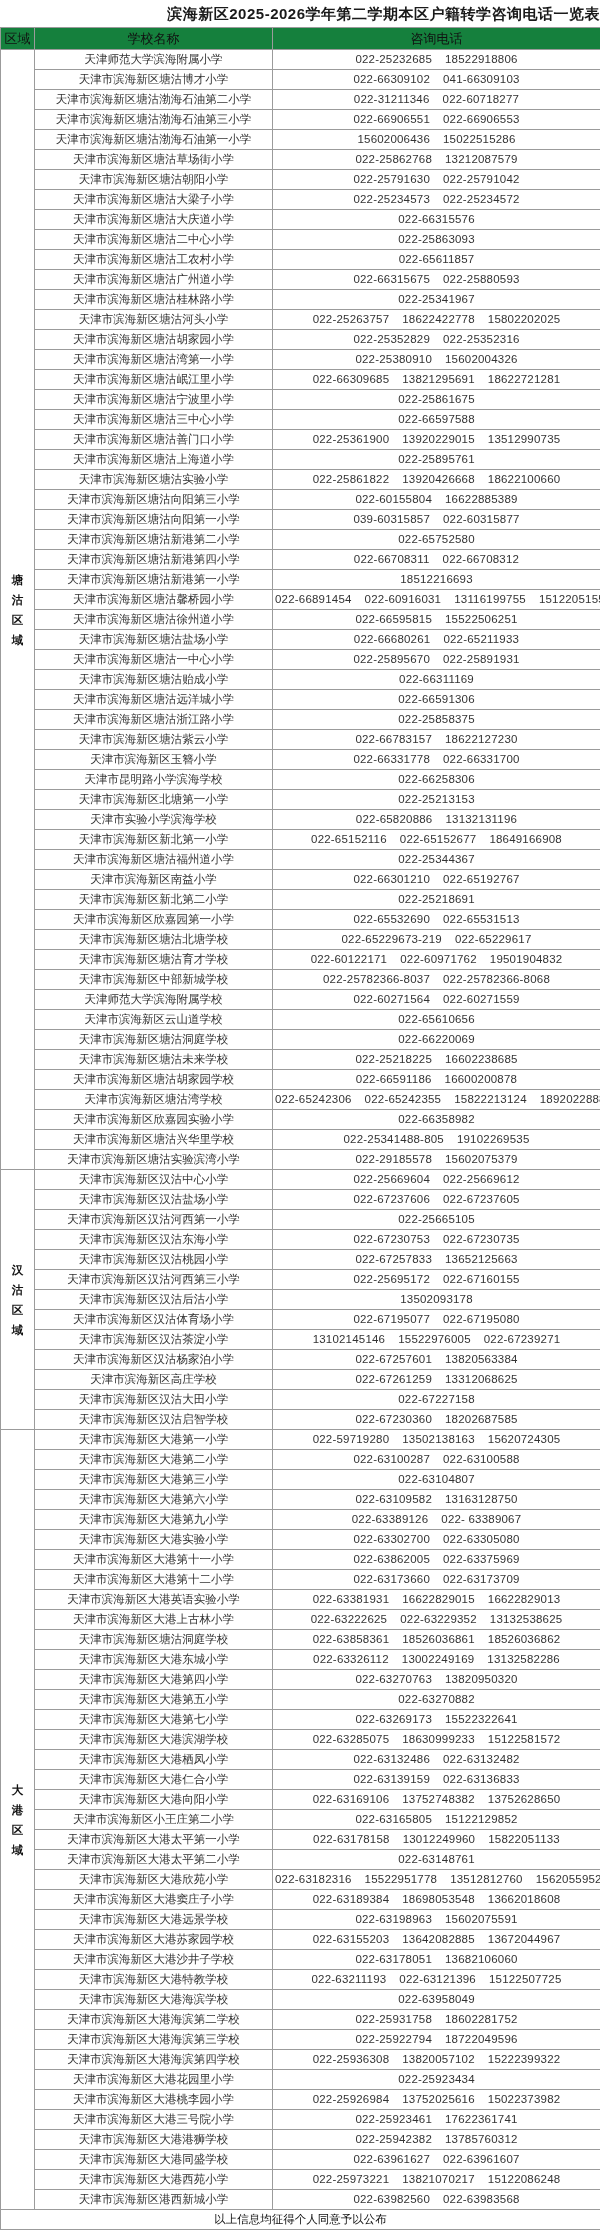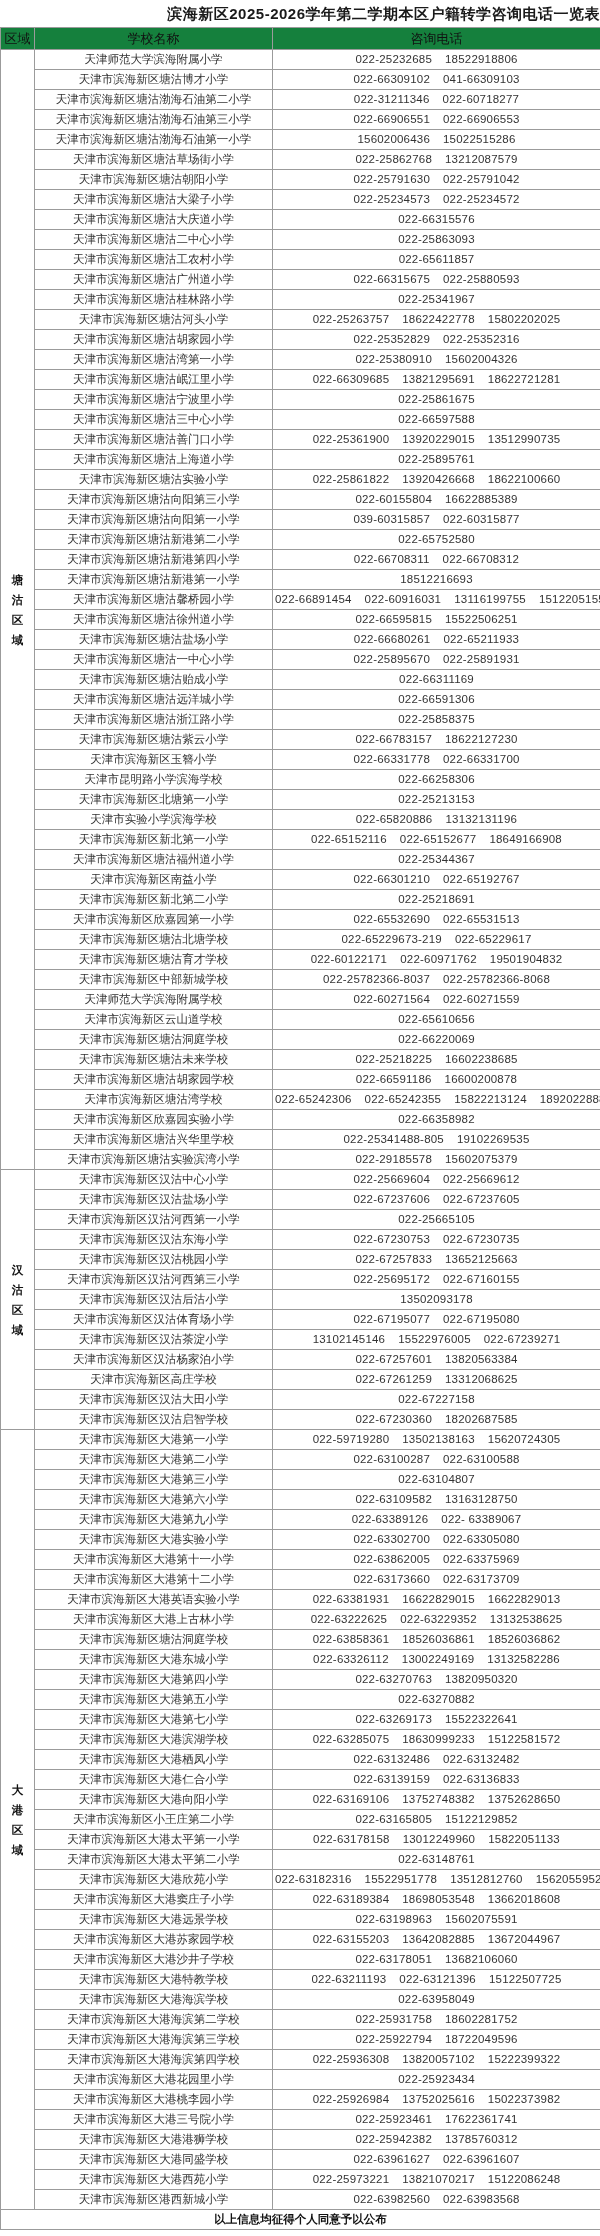--- a/index.html
+++ b/index.html
@@ -55,21 +55,21 @@
     color:#111;
   }
   td.region-cell div{
     height:20px;
     line-height:20px;
   }
   td.school-cell{color:#333;}
   td.phone-cell{color:#333;letter-spacing:0.2px;}
   .phone + .phone{margin-left:13px;}
   td.footer-cell{
-    font-weight:bold;
+    font-weight:normal;
     font-size:12px;
     color:#111;
     height:24px;
     line-height:24px;
     margin-left:8px;
   }
 </style>
 </head>
 <body>
 

